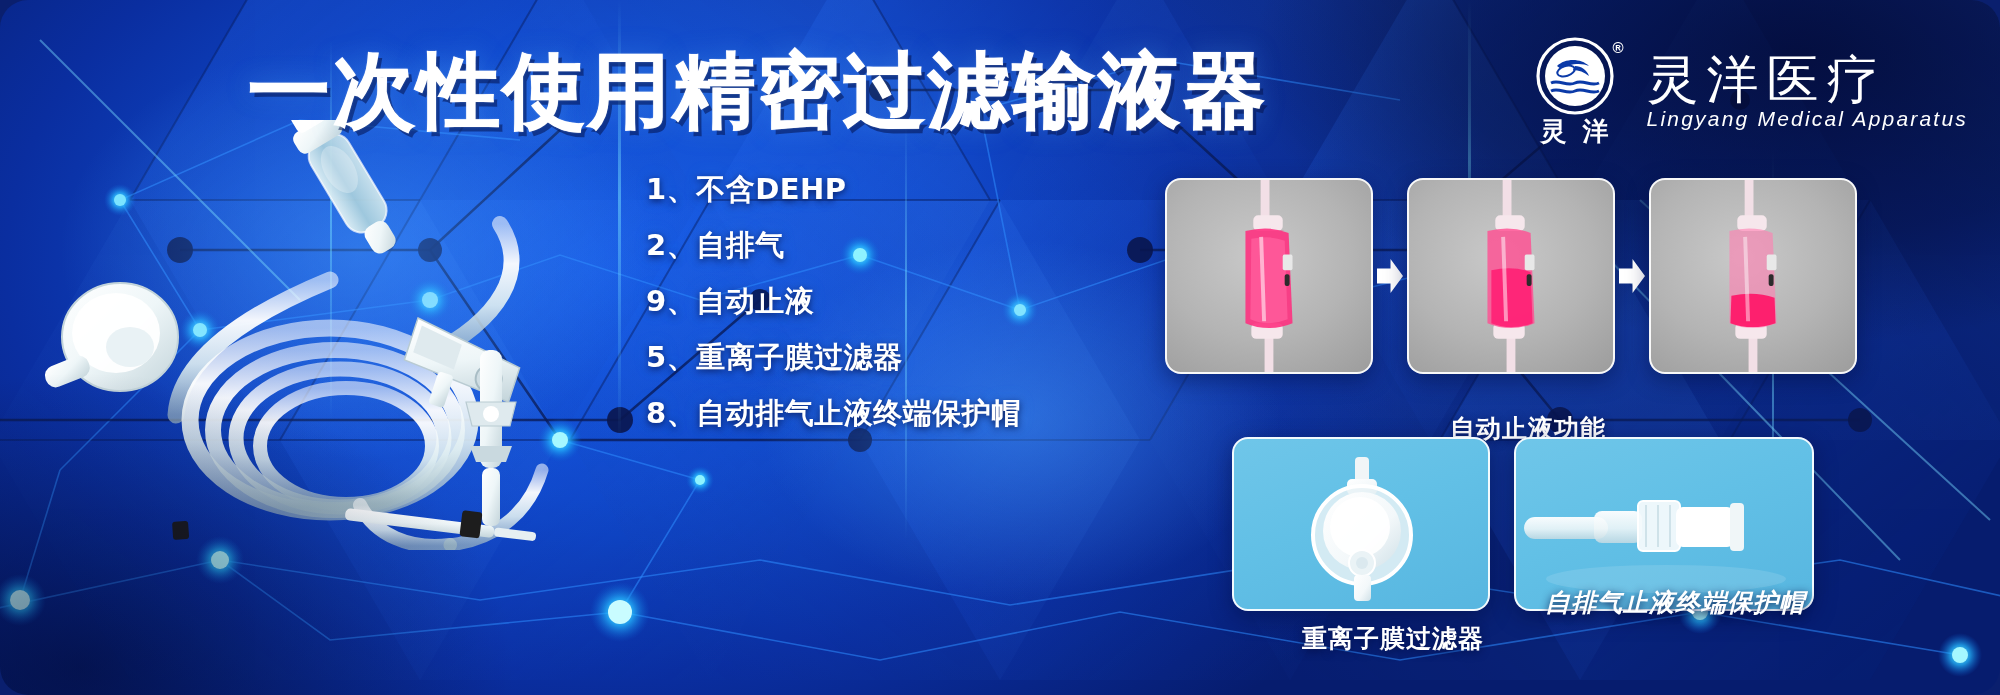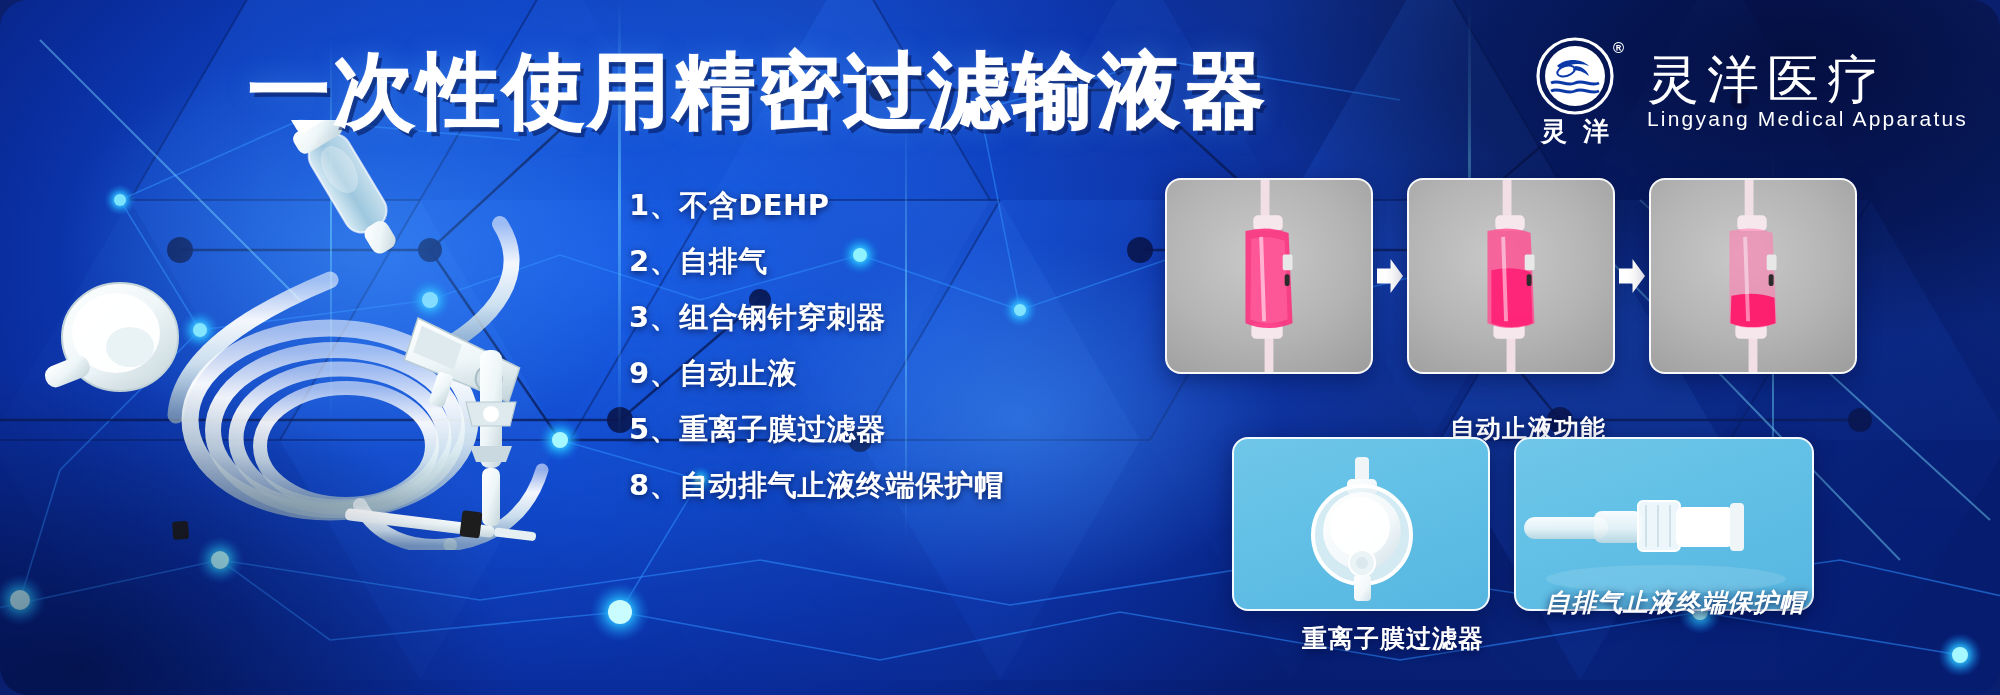--- a/index.html
+++ b/index.html
@@ -88,31 +88,31 @@
   .logo-words { display: flex; flex-direction: column; }
   .logo-cn {
     font-size: 52px; line-height: 56px; font-weight: 500;
     color: #ffffff; letter-spacing: 8px;
     font-family: "DejaVu Sans", "Liberation Sans", sans-serif;
   }
   .logo-en {
     font-size: 21px; line-height: 23px; font-weight: 400;
     color: #ffffff; letter-spacing: 2.2px;
     font-family: "Liberation Sans", sans-serif;
+    font-style: italic;
   }
 
   
   .feature-list {
     position: absolute;
-    left: 629px; top: 172px;
+    left: 646px; top: 172px;
     z-index: 10;
     display: flex;
     flex-direction: column;
     gap: 22px;
-    margin-top: 16px;
   }
   .feature-item {
     font-size: 29px;
     line-height: 34px;
     font-weight: 700;
     color: #ffffff;
     letter-spacing: .5px;
     white-space: nowrap;
     text-shadow: 0 2px 7px rgba(3,14,70,.85), 0 0 16px rgba(60,150,255,.30);
     font-family: "DejaVu Sans", "Liberation Sans", sans-serif;
@@ -435,21 +435,20 @@
     </div>
     <div class="logo-words">
       <div class="logo-cn">灵洋医疗</div>
       <div class="logo-en">Lingyang Medical Apparatus</div>
     </div>
   </div>
 
   <div class="feature-list">
     <div class="feature-item">1、不含DEHP</div>
     <div class="feature-item">2、自排气</div>
-    <div class="feature-item">3、组合钢针穿刺器</div>
     <div class="feature-item">9、自动止液</div>
     <div class="feature-item">5、重离子膜过滤器</div>
     <div class="feature-item">8、自动排气止液终端保护帽</div>
   </div>
 
   <div class="tile-row-top">
 
     <div class="tile tile-gray">
       <svg class="chamber" viewBox="0 0 208 196" preserveAspectRatio="none">
         <g stroke="#f2dfe6" stroke-width="9" fill="none" stroke-linecap="round">

